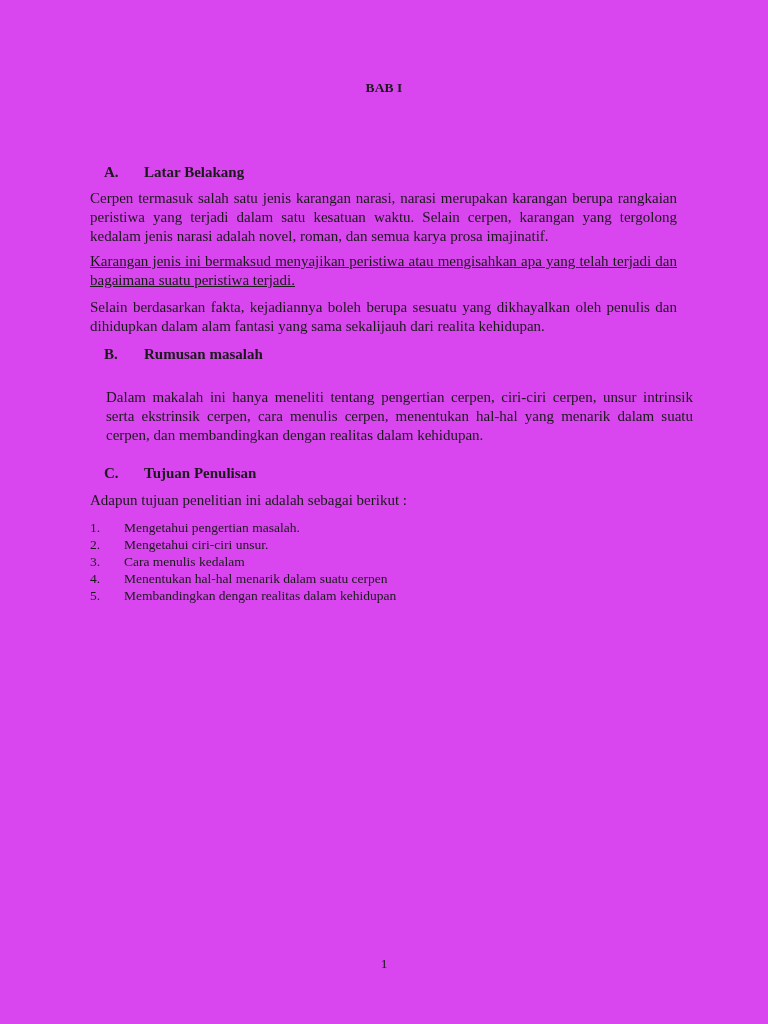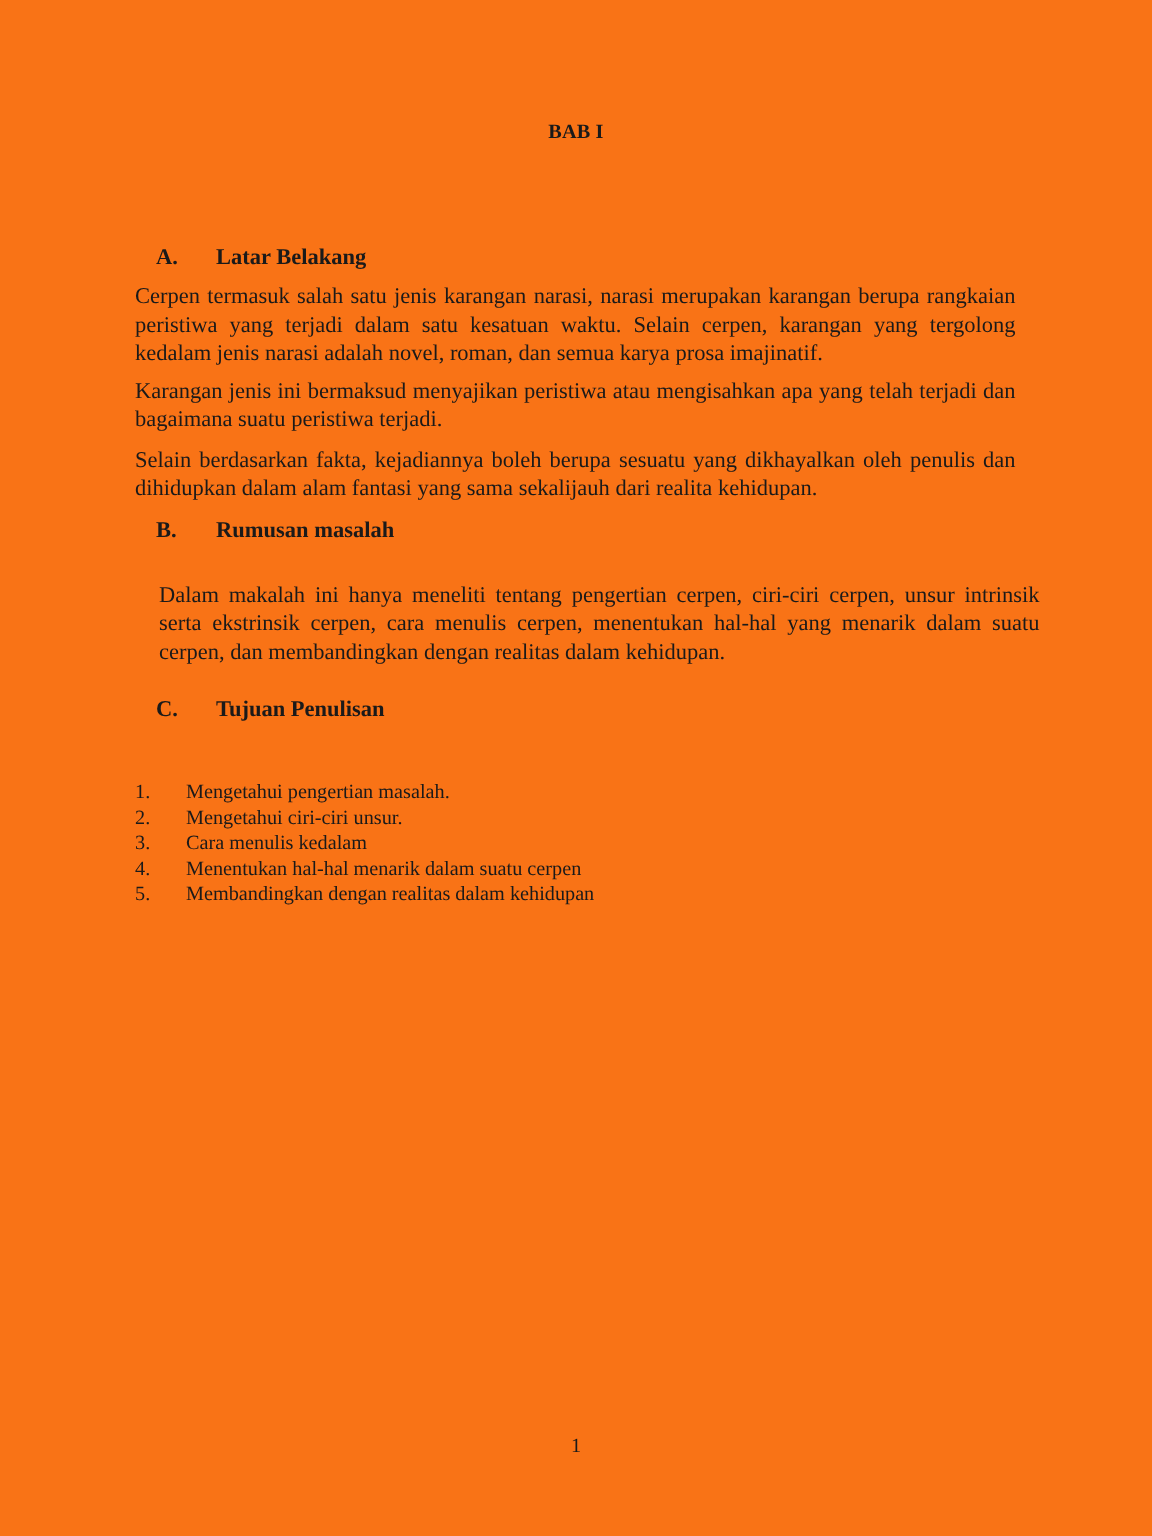--- a/index.html
+++ b/index.html
@@ -13,21 +13,21 @@
       position: relative;
       overflow: hidden;
       font-family: "Liberation Serif", "DejaVu Serif", serif;
       color: #1a1a1a;
     }
     .page {
       position: absolute;
       left: 0; top: 0;
       width: 768px;
       height: 1024px;
-      background: #f97316;
+      background: #d946ef;
     }
     .title {
       position: absolute;
       left: 0;
       width: 768px;
       text-align: center;
       font-weight: bold;
       font-size: 13.5px;
       letter-spacing: 0.1px;
     }
@@ -84,31 +84,32 @@
 <body>
 
 <div class="page">
 
   <div class="title t1">BAB I</div>
 
   <div class="heading" style="top:163px;">
     <span class="lbl">A.</span><span>Latar Belakang</span>
   </div>
   <p class="para" style="top:189px; margin:0;">Cerpen termasuk salah satu jenis karangan narasi, narasi merupakan karangan berupa rangkaian peristiwa yang terjadi dalam satu kesatuan waktu. Selain cerpen, karangan yang tergolong kedalam jenis narasi adalah novel, roman, dan semua karya prosa imajinatif.</p>
-  <p class="para" style="top:252px; margin:0;">Karangan jenis ini bermaksud menyajikan peristiwa atau mengisahkan apa yang telah terjadi dan bagaimana suatu peristiwa terjadi.</p>
+  <p class="para" style="top:252px; margin:0;text-decoration:underline;">Karangan jenis ini bermaksud menyajikan peristiwa atau mengisahkan apa yang telah terjadi dan bagaimana suatu peristiwa terjadi.</p>
   <p class="para" style="top:298px; margin:0;">Selain berdasarkan fakta, kejadiannya boleh berupa sesuatu yang dikhayalkan oleh penulis dan dihidupkan dalam alam fantasi yang sama sekalijauh dari realita kehidupan.</p>
 
   <div class="heading" style="top:345px;">
     <span class="lbl">B.</span><span>Rumusan masalah</span>
   </div>
   <p class="para" style="top:372px; margin:16px;">Dalam makalah ini hanya meneliti tentang pengertian cerpen, ciri-ciri cerpen, unsur intrinsik serta ekstrinsik cerpen, cara menulis cerpen, menentukan hal-hal yang menarik dalam suatu cerpen, dan membandingkan dengan realitas dalam kehidupan.</p>
 
   <div class="heading" style="top:464px;">
     <span class="lbl">C.</span><span>Tujuan Penulisan</span>
   </div>
+  <p class="para" style="top:491px; margin:0;">Adapun tujuan penelitian ini adalah sebagai berikut :</p>
 
   <ol class="list">
     <li>
         <span class="num">1.</span>
         <span>Mengetahui pengertian masalah.</span>
       </li>
     <li>
         <span class="num">2.</span>
         <span>Mengetahui ciri-ciri unsur.</span>
       </li>

